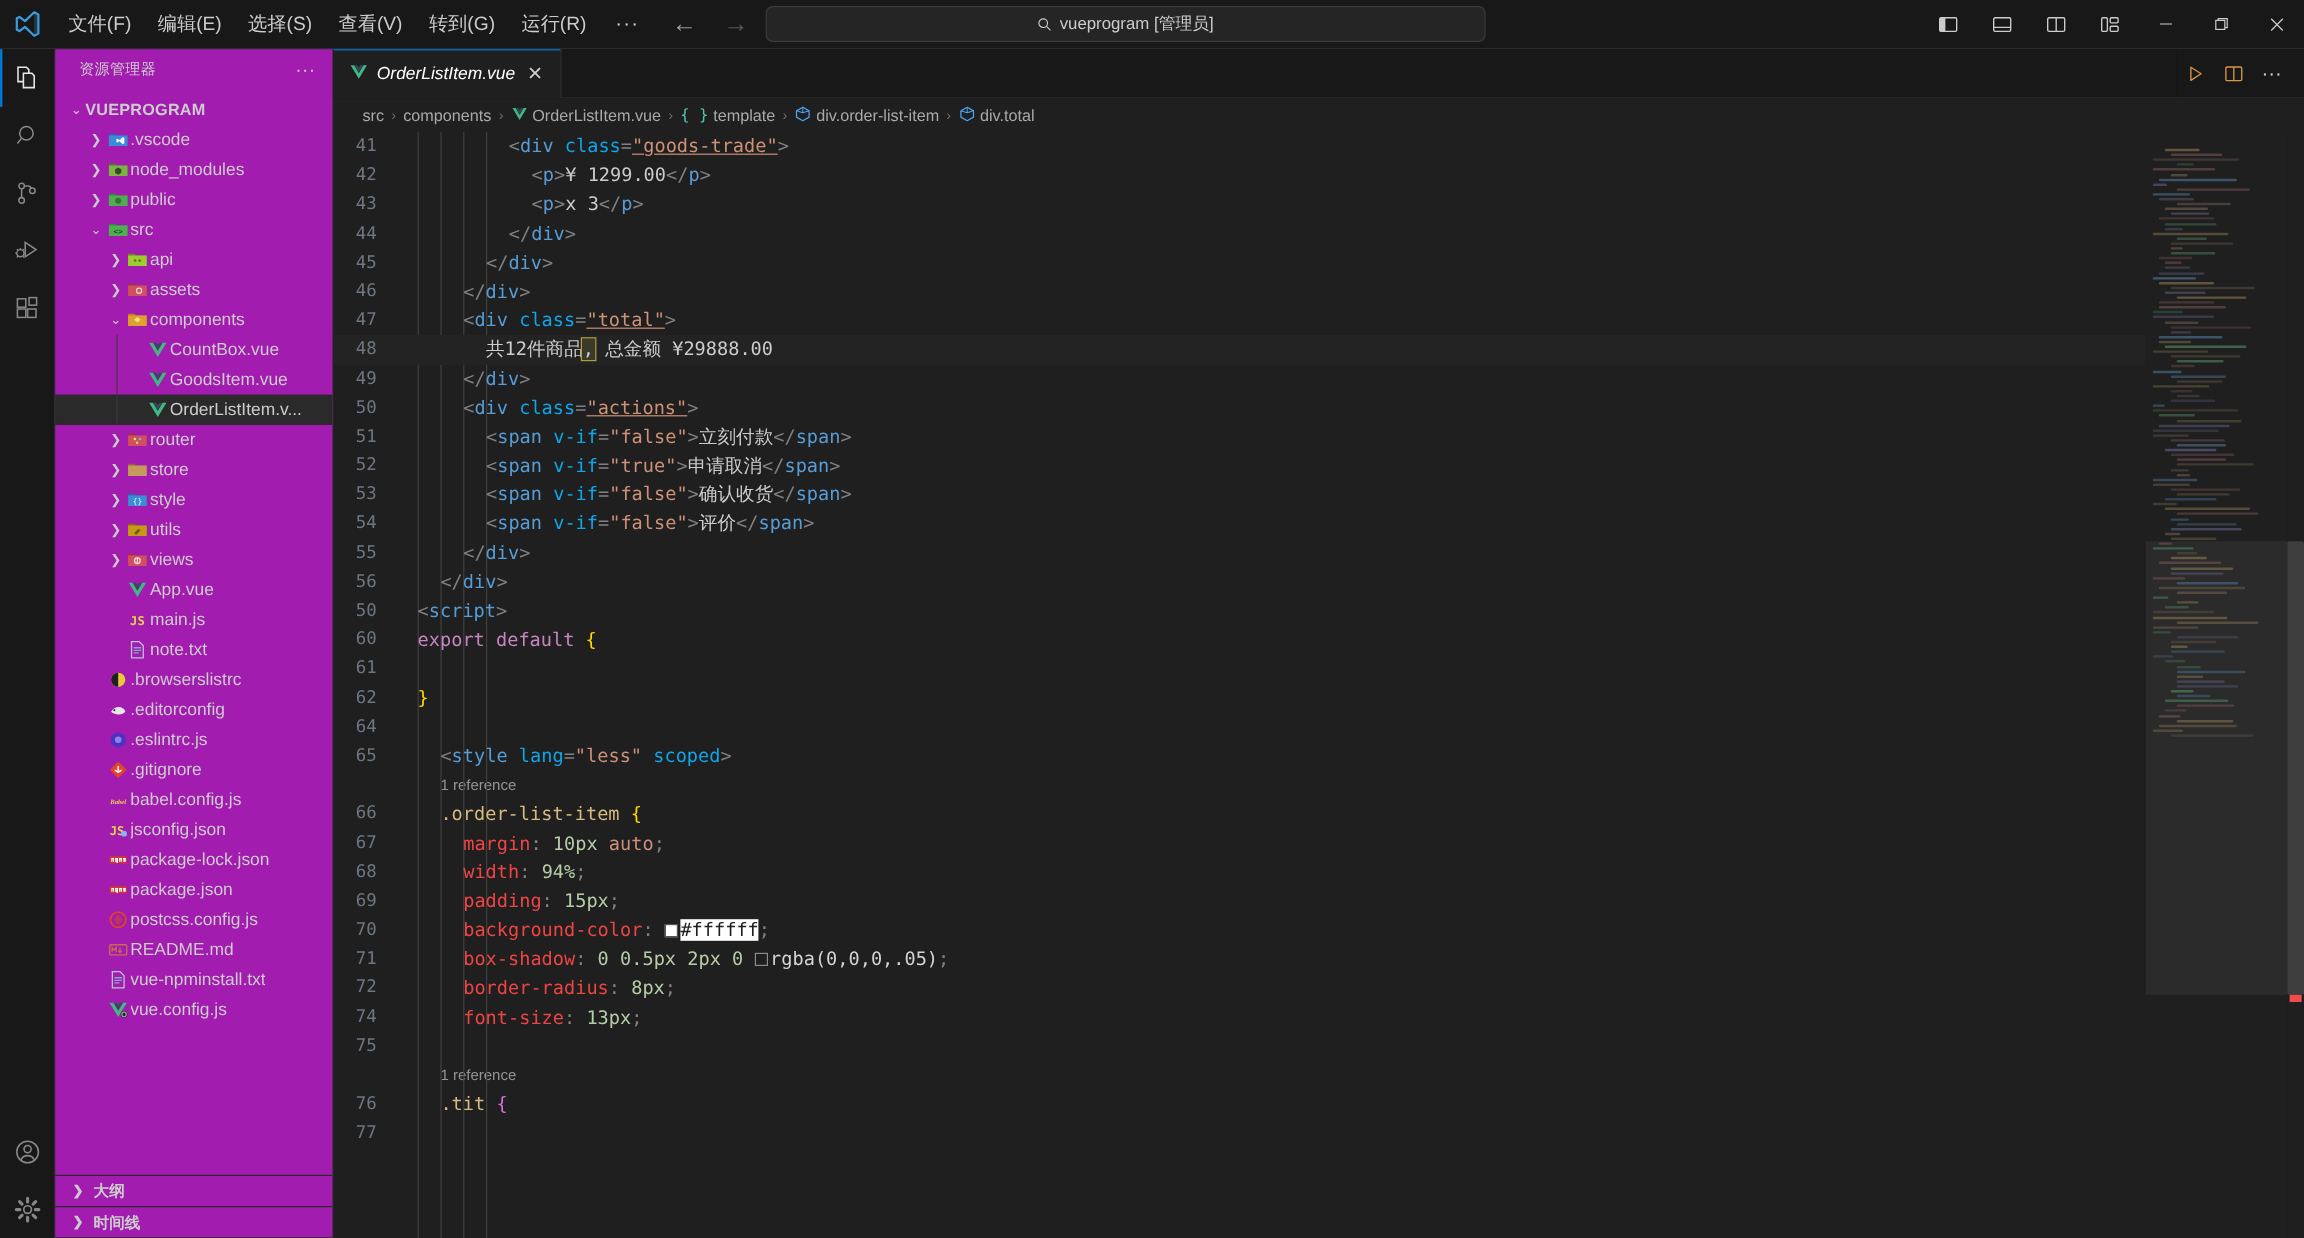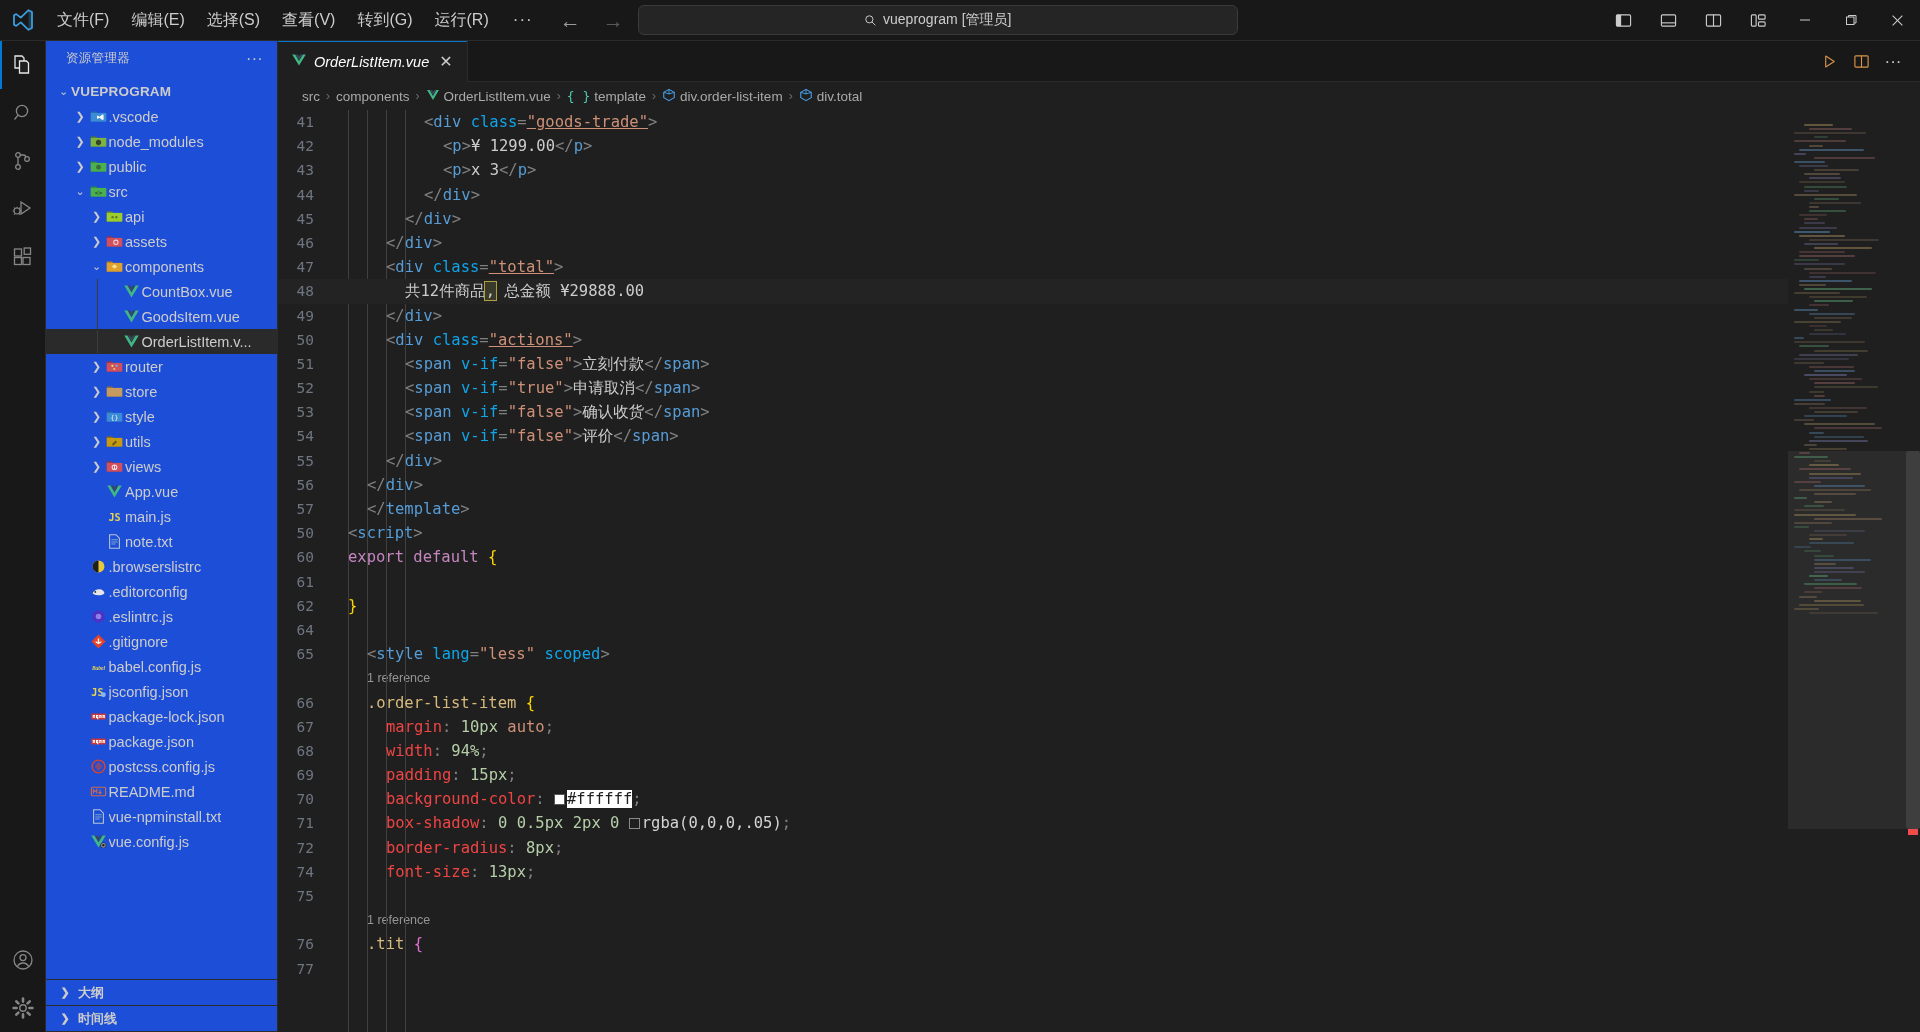--- a/index.html
+++ b/index.html
@@ -52,21 +52,21 @@
     position:relative; color:#878787;
   }
   .ab-item.active { color:#e7e7e7; }
   .ab-item.active::before {
     content:""; position:absolute; left:0; top:0; bottom:0; width:2px; background:#0078d4;
   }
   .ab-bottom { margin-top:auto; }
 
   
   .sidebar {
-    width:232px; min-width:232px; background:#1d4ed8; display:flex; flex-direction:column;
+    width:232px; min-width:232px; background:#a21caf; display:flex; flex-direction:column;
     border-right:1px solid #2b2b2b;
   }
   .sb-header {
     height:35px; display:flex; align-items:center; justify-content:space-between;
     padding:0 8px 0 20px; font-size:12.5px; color:#cccccc; letter-spacing:.3px;
   }
   .sb-dots { font-size:16px; color:#cccccc; padding:0 6px; }
   .tree { flex:1; overflow:hidden; padding-top:3px; font-size:14.5px; }
   .row {
     height:25px; display:flex; align-items:center; color:#cccccc;
@@ -781,21 +781,20 @@
             <div class="cline"><span class="gutter">47</span><span class="ctext"><span style="display:inline-block;width:38px"></span><span class="t-angle">&lt;</span><span class="t-tag">div</span> <span class="t-attr">class</span><span class="t-angle">=</span><span class="t-str uline">"total"</span><span class="t-angle">&gt;</span></span></div>
             <div class="cline current"><span class="gutter">48</span><span class="ctext"><span style="display:inline-block;width:57px"></span><span class="t-txt">共12件商品</span><span class="hl-box t-txt">,</span><span class="t-txt"> 总金额 ¥29888.00</span></span></div>
             <div class="cline"><span class="gutter">49</span><span class="ctext"><span style="display:inline-block;width:38px"></span><span class="t-angle">&lt;/</span><span class="t-tag">div</span><span class="t-angle">&gt;</span></span></div>
             <div class="cline"><span class="gutter">50</span><span class="ctext"><span style="display:inline-block;width:38px"></span><span class="t-angle">&lt;</span><span class="t-tag">div</span> <span class="t-attr">class</span><span class="t-angle">=</span><span class="t-str uline">"actions"</span><span class="t-angle">&gt;</span></span></div>
             <div class="cline"><span class="gutter">51</span><span class="ctext"><span style="display:inline-block;width:57px"></span><span class="t-angle">&lt;</span><span class="t-tag">span</span> <span class="t-attr">v-if</span><span class="t-angle">=</span><span class="t-str">"false"</span><span class="t-angle">&gt;</span><span class="t-txt">立刻付款</span><span class="t-angle">&lt;/</span><span class="t-tag">span</span><span class="t-angle">&gt;</span></span></div>
             <div class="cline"><span class="gutter">52</span><span class="ctext"><span style="display:inline-block;width:57px"></span><span class="t-angle">&lt;</span><span class="t-tag">span</span> <span class="t-attr">v-if</span><span class="t-angle">=</span><span class="t-str">"true"</span><span class="t-angle">&gt;</span><span class="t-txt">申请取消</span><span class="t-angle">&lt;/</span><span class="t-tag">span</span><span class="t-angle">&gt;</span></span></div>
             <div class="cline"><span class="gutter">53</span><span class="ctext"><span style="display:inline-block;width:57px"></span><span class="t-angle">&lt;</span><span class="t-tag">span</span> <span class="t-attr">v-if</span><span class="t-angle">=</span><span class="t-str">"false"</span><span class="t-angle">&gt;</span><span class="t-txt">确认收货</span><span class="t-angle">&lt;/</span><span class="t-tag">span</span><span class="t-angle">&gt;</span></span></div>
             <div class="cline"><span class="gutter">54</span><span class="ctext"><span style="display:inline-block;width:57px"></span><span class="t-angle">&lt;</span><span class="t-tag">span</span> <span class="t-attr">v-if</span><span class="t-angle">=</span><span class="t-str">"false"</span><span class="t-angle">&gt;</span><span class="t-txt">评价</span><span class="t-angle">&lt;/</span><span class="t-tag">span</span><span class="t-angle">&gt;</span></span></div>
             <div class="cline"><span class="gutter">55</span><span class="ctext"><span style="display:inline-block;width:38px"></span><span class="t-angle">&lt;/</span><span class="t-tag">div</span><span class="t-angle">&gt;</span></span></div>
             <div class="cline"><span class="gutter">56</span><span class="ctext"><span style="display:inline-block;width:19px"></span><span class="t-angle">&lt;/</span><span class="t-tag">div</span><span class="t-angle">&gt;</span></span></div>
-            <div class="cline"><span class="gutter">57</span><span class="ctext"><span style="display:inline-block;width:19px"></span><span class="t-angle">&lt;/</span><span class="t-tag">template</span><span class="t-angle">&gt;</span></span></div>
             <div class="cline"><span class="gutter">50</span><span class="ctext"><span style="display:inline-block;width:0px"></span><span class="t-angle">&lt;</span><span class="t-tag">script</span><span class="t-angle">&gt;</span></span></div>
             <div class="cline"><span class="gutter">60</span><span class="ctext"><span style="display:inline-block;width:0px"></span><span class="t-kw">export default</span> <span class="t-brace">{</span></span></div>
             <div class="cline"><span class="gutter">61</span><span class="ctext"><span style="display:inline-block;width:0px"></span></span></div>
             <div class="cline"><span class="gutter">62</span><span class="ctext"><span style="display:inline-block;width:0px"></span><span class="t-brace">}</span></span></div>
             <div class="cline"><span class="gutter">64</span><span class="ctext"><span style="display:inline-block;width:0px"></span></span></div>
             <div class="cline"><span class="gutter">65</span><span class="ctext"><span style="display:inline-block;width:19px"></span><span class="t-angle">&lt;</span><span class="t-tag">style</span> <span class="t-attr">lang</span><span class="t-angle">=</span><span class="t-str">"less"</span> <span class="t-attr">scoped</span><span class="t-angle">&gt;</span></span></div>
             <div class="refline">
               <span class="gutter">0</span>
               <span class="ref-badge" style="margin-left:19px">1 reference</span>
             </div>

